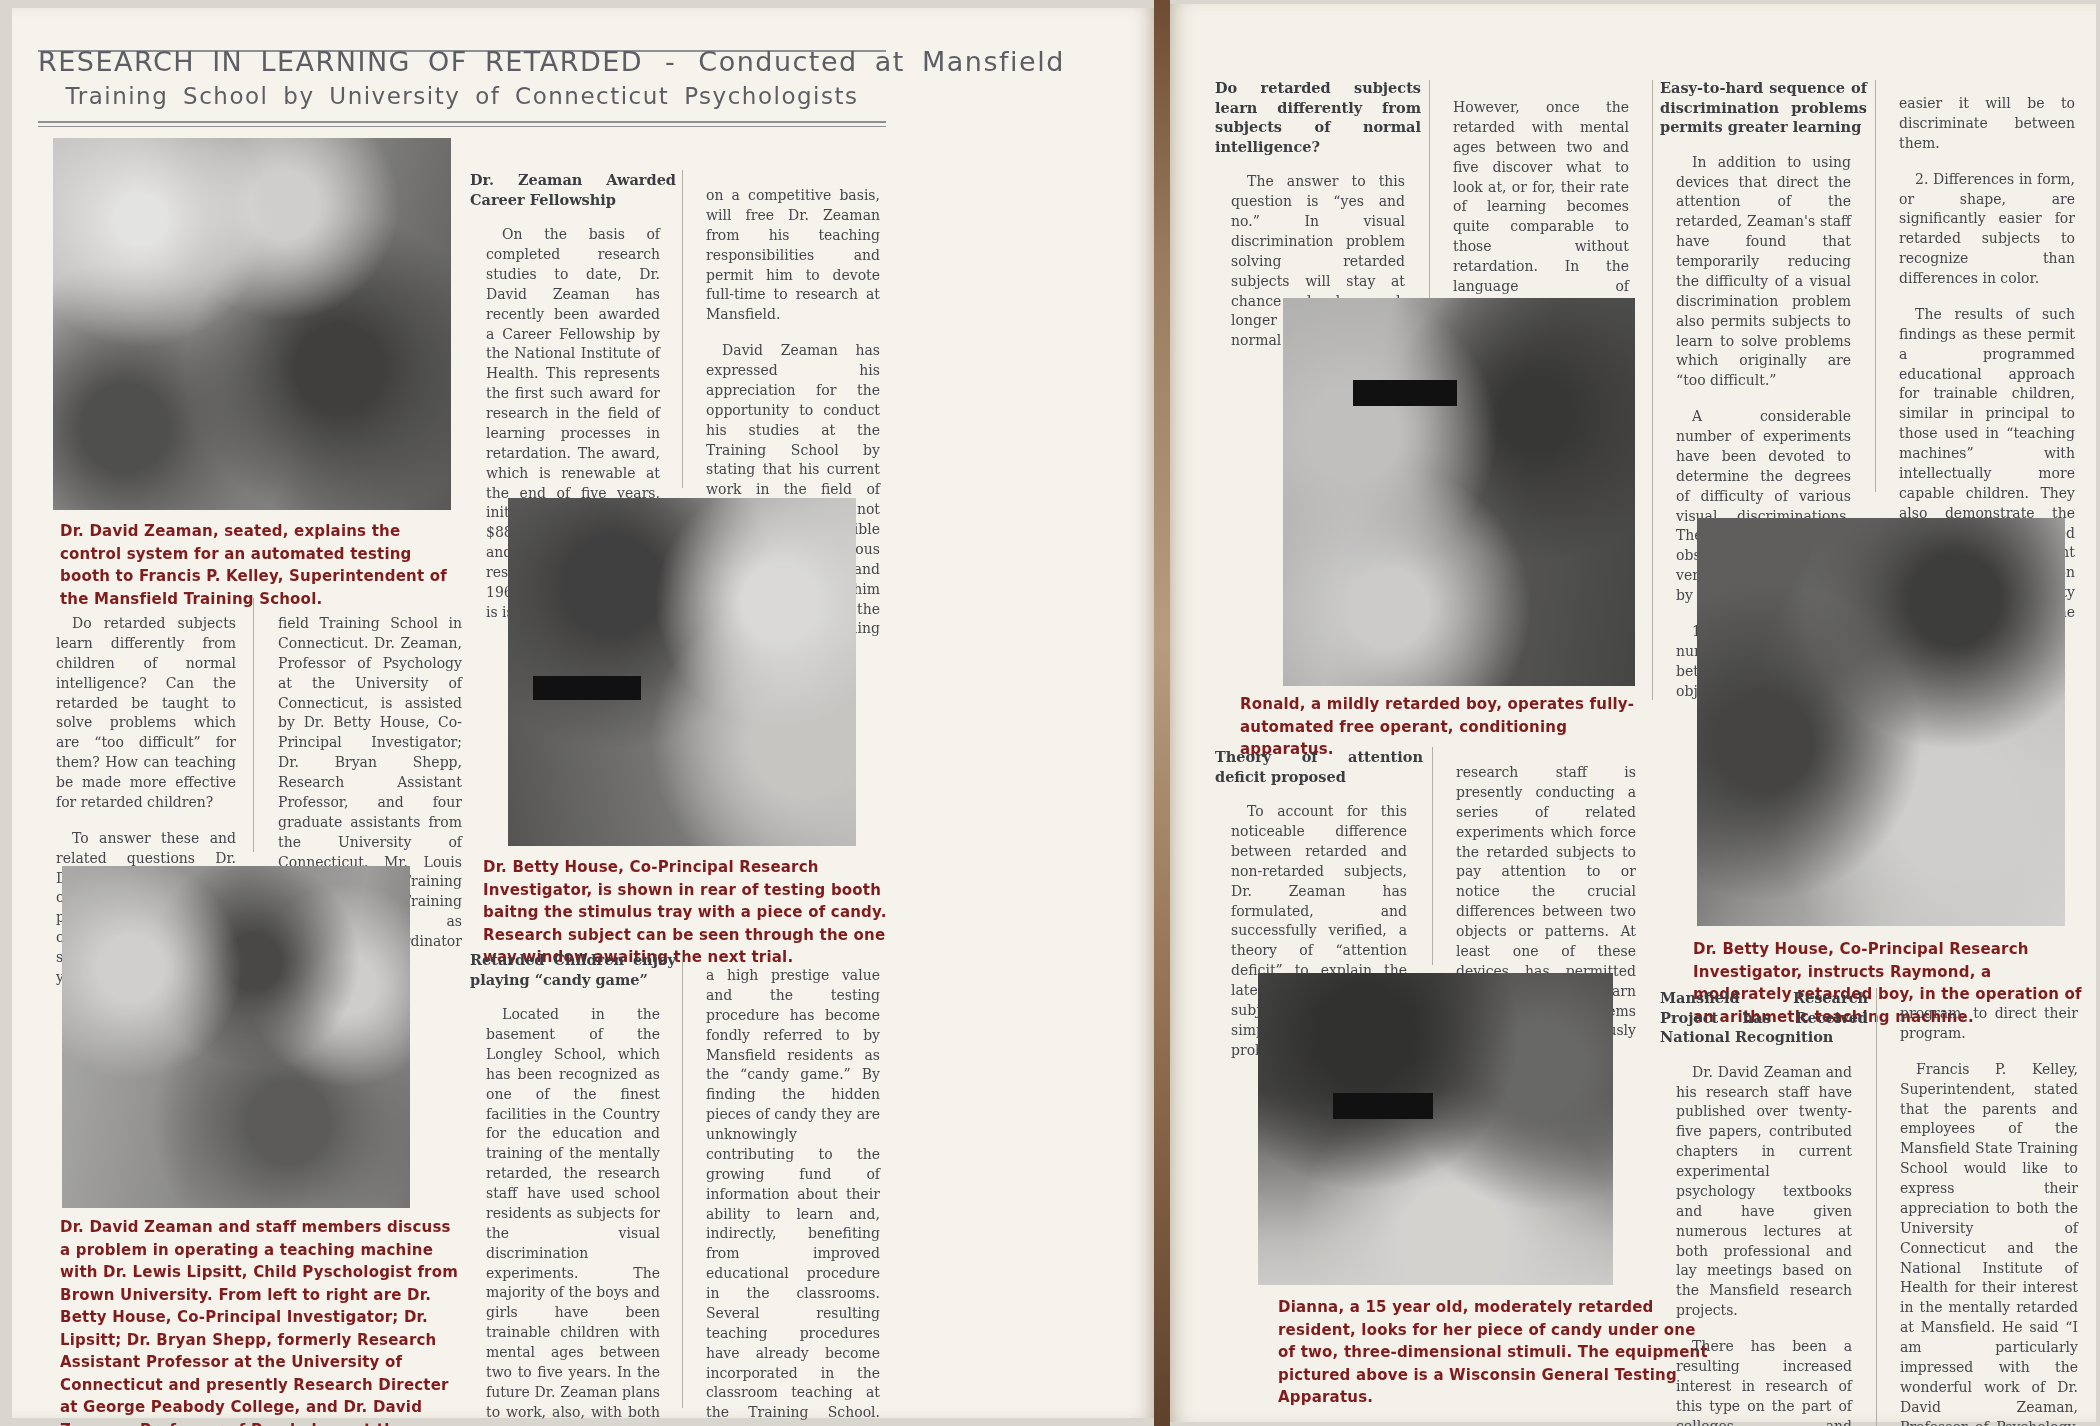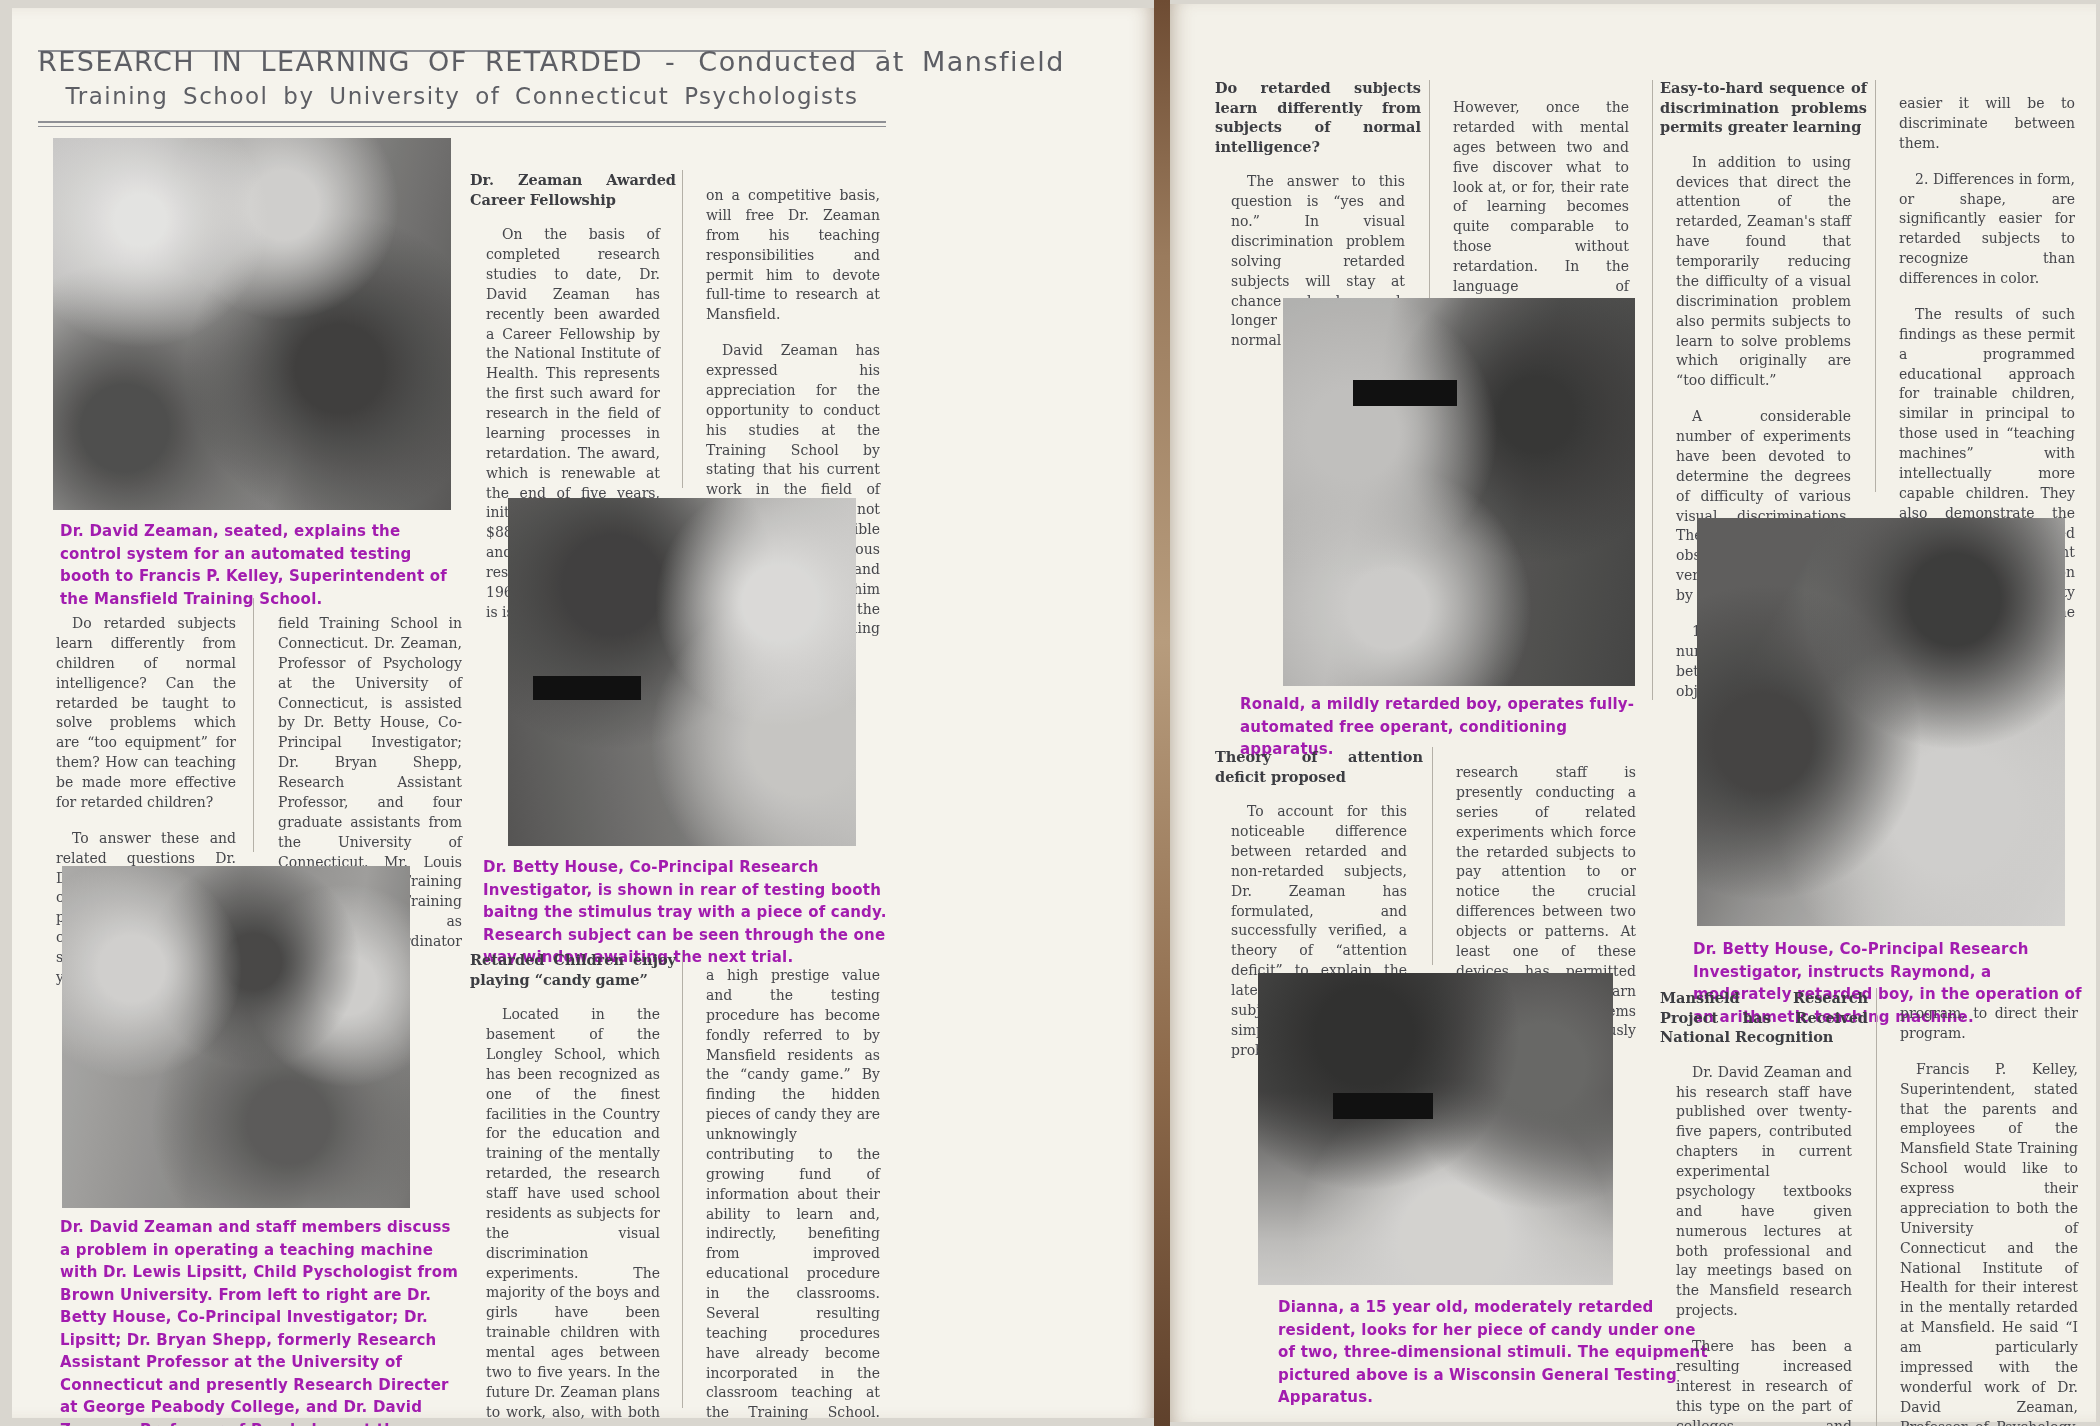--- a/index.html
+++ b/index.html
@@ -21,21 +21,21 @@
   .photo{position:absolute;overflow:hidden;filter:saturate(.15) contrast(.95);}
   .redaction{position:absolute;background:#0b0b0b;}
   
   .col{position:absolute;color:#45464b;font-size:14px;line-height:1.42;text-align:justify;}
   .col p{margin:16px;text-indent:1.15em;}
   .col p.cont{text-indent:0;}
   .col h3{margin:0 0 2px 0;font-size:14.5px;line-height:1.35;font-weight:bold;color:#3c3d42;}
   .vdiv{position:absolute;width:0;border-left:1px solid #b4b0a7;}
   
   .caption{position:absolute;font-family:"DejaVu Sans","Liberation Sans",sans-serif;
-           font-weight:bold;font-size:15px;line-height:1.5;color:#a21caf;letter-spacing:.2px;}
+           font-weight:bold;font-size:15px;line-height:1.5;color:#7f1d1d;letter-spacing:.2px;}
 </style>
 </head>
 <body>
 
 <div class="stage">
 
   <div class="page page-left"></div>
   <div class="page page-right"></div>
   <div class="fold"></div>
 
@@ -62,21 +62,21 @@
     <h3>Dr. Zeaman Awarded Career Fellowship</h3>
     <p>On the basis of completed research studies to date, Dr. David Zeaman has recently been awarded a Career Fellowship by the National Institute of Health. This represents the first such award for research in the field of learning processes in retardation. The award, which is renewable at the end of five years, initially carries with it $88,705 to cover salary and overhead for the researcher through 1968. This grant, which is issued</p>
   </div>
   <div class="vdiv" style="left:682px;top:170px;height:318px;"></div>
   <div class="col" style="left:690px;top:170px;width:206px;">
     <p class="cont">on a competitive basis, will free Dr. Zeaman from his teaching responsibilities and permit him to devote full-time to research at Mansfield.</p>
     <p>David Zeaman has expressed his appreciation for the opportunity to conduct his studies at the Training School by stating that his current work in the field of retardation would not have been possible without the generous cooperation and assistance provided him by the officials of the Mansfield Training School.</p>
   </div>
 
   <div class="col" style="left:40px;top:598px;width:212px;">
-    <p>Do retarded subjects learn differently from children of normal intelligence? Can the retarded be taught to solve problems which are “too equipment” for them? How can teaching be made more effective for retarded children?</p>
+    <p>Do retarded subjects learn differently from children of normal intelligence? Can the retarded be taught to solve problems which are “too difficult” for them? How can teaching be made more effective for retarded children?</p>
     <p>To answer these and related questions Dr. David Zeaman and staff of six experimental psychologists have been conducting research studies for the past nine years at the Mans-</p>
   </div>
   <div class="vdiv" style="left:253px;top:598px;height:254px;"></div>
   <div class="col" style="left:262px;top:598px;width:216px;">
     <p class="cont">field Training School in Connecticut. Dr. Zeaman, Professor of Psychology at the University of Connecticut, is assisted by Dr. Betty House, Co-Principal Investigator; Dr. Bryan Shepp, Research Assistant Professor, and four graduate assistants from the University of Connecticut. Mr. Louis Boly, Director of Training at the Mansfield Training School, acts as institutional coordinator for the projects.</p>
   </div>
 
   <div class="photo" style="left:508px;top:498px;width:348px;height:348px;
        background:
          radial-gradient(circle at 78% 30%, #e4ded0 0 10%, rgba(0,0,0,0) 34%),

